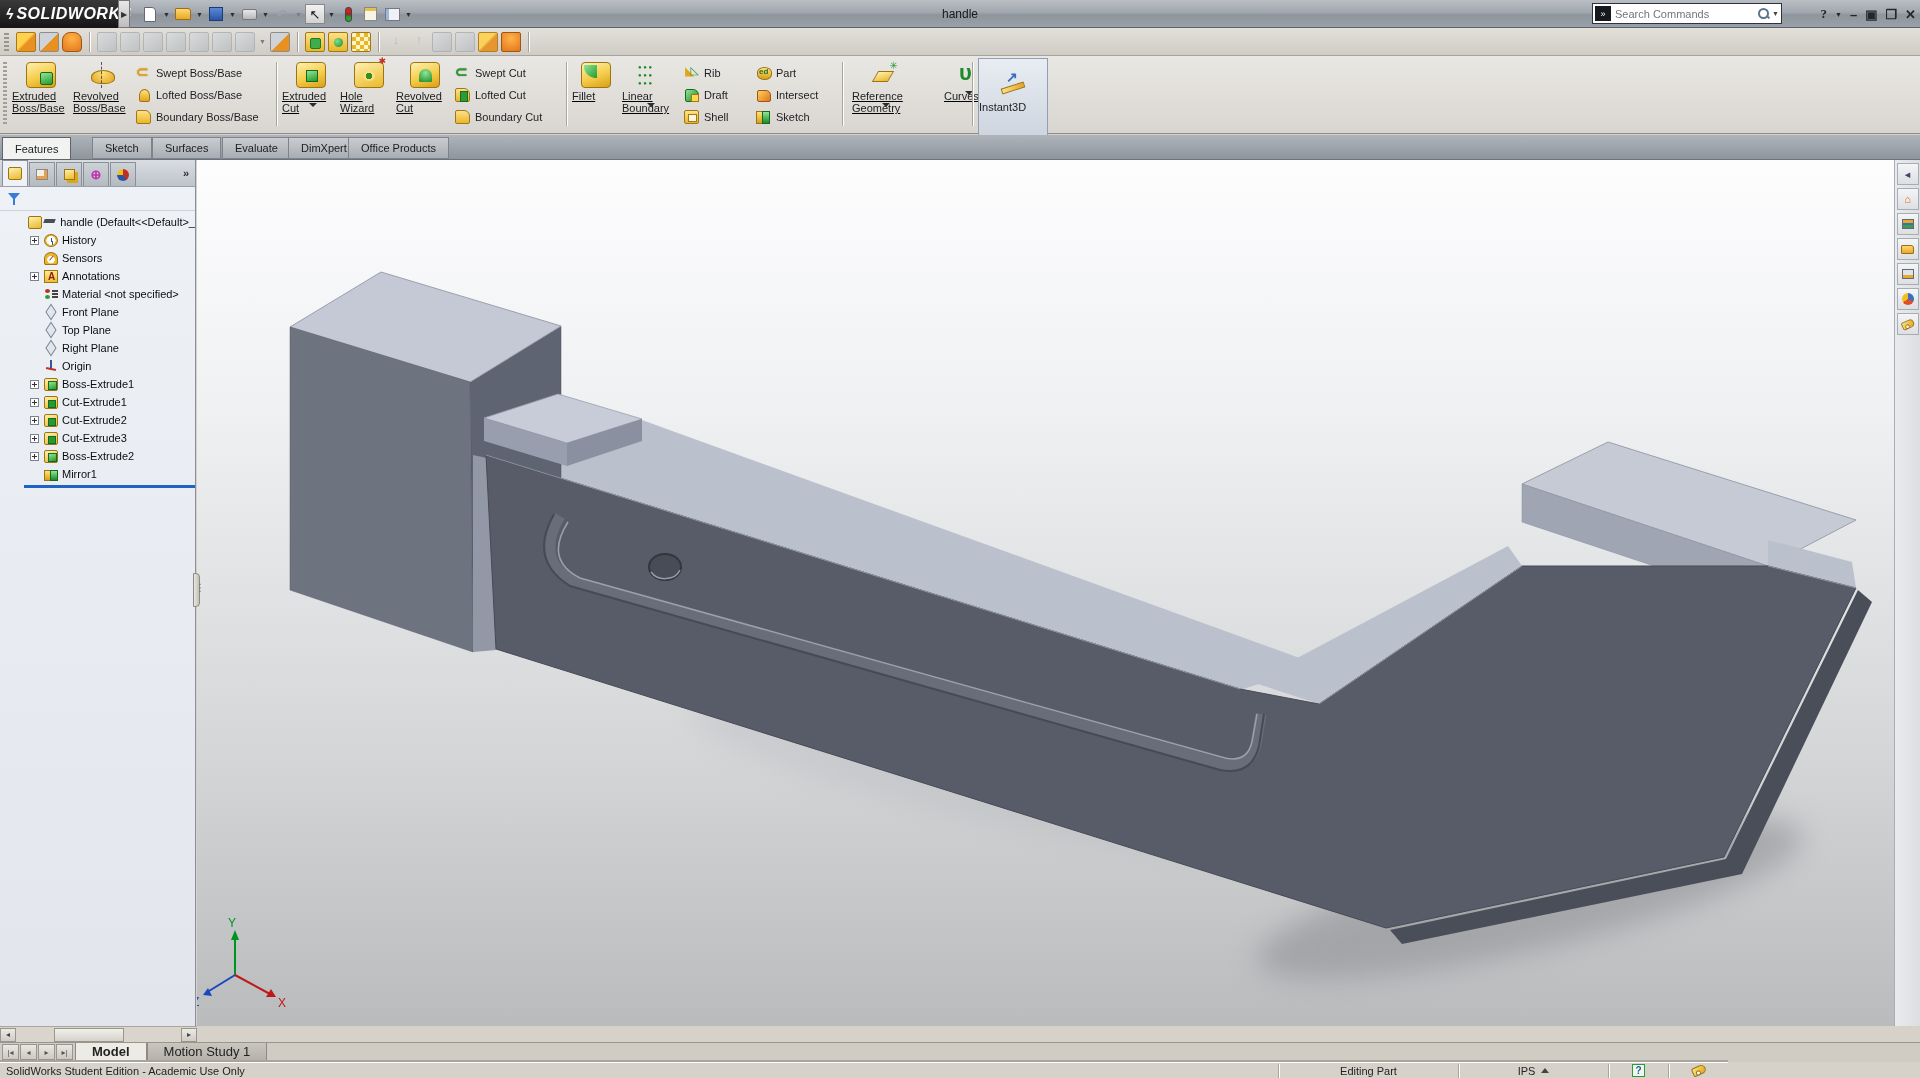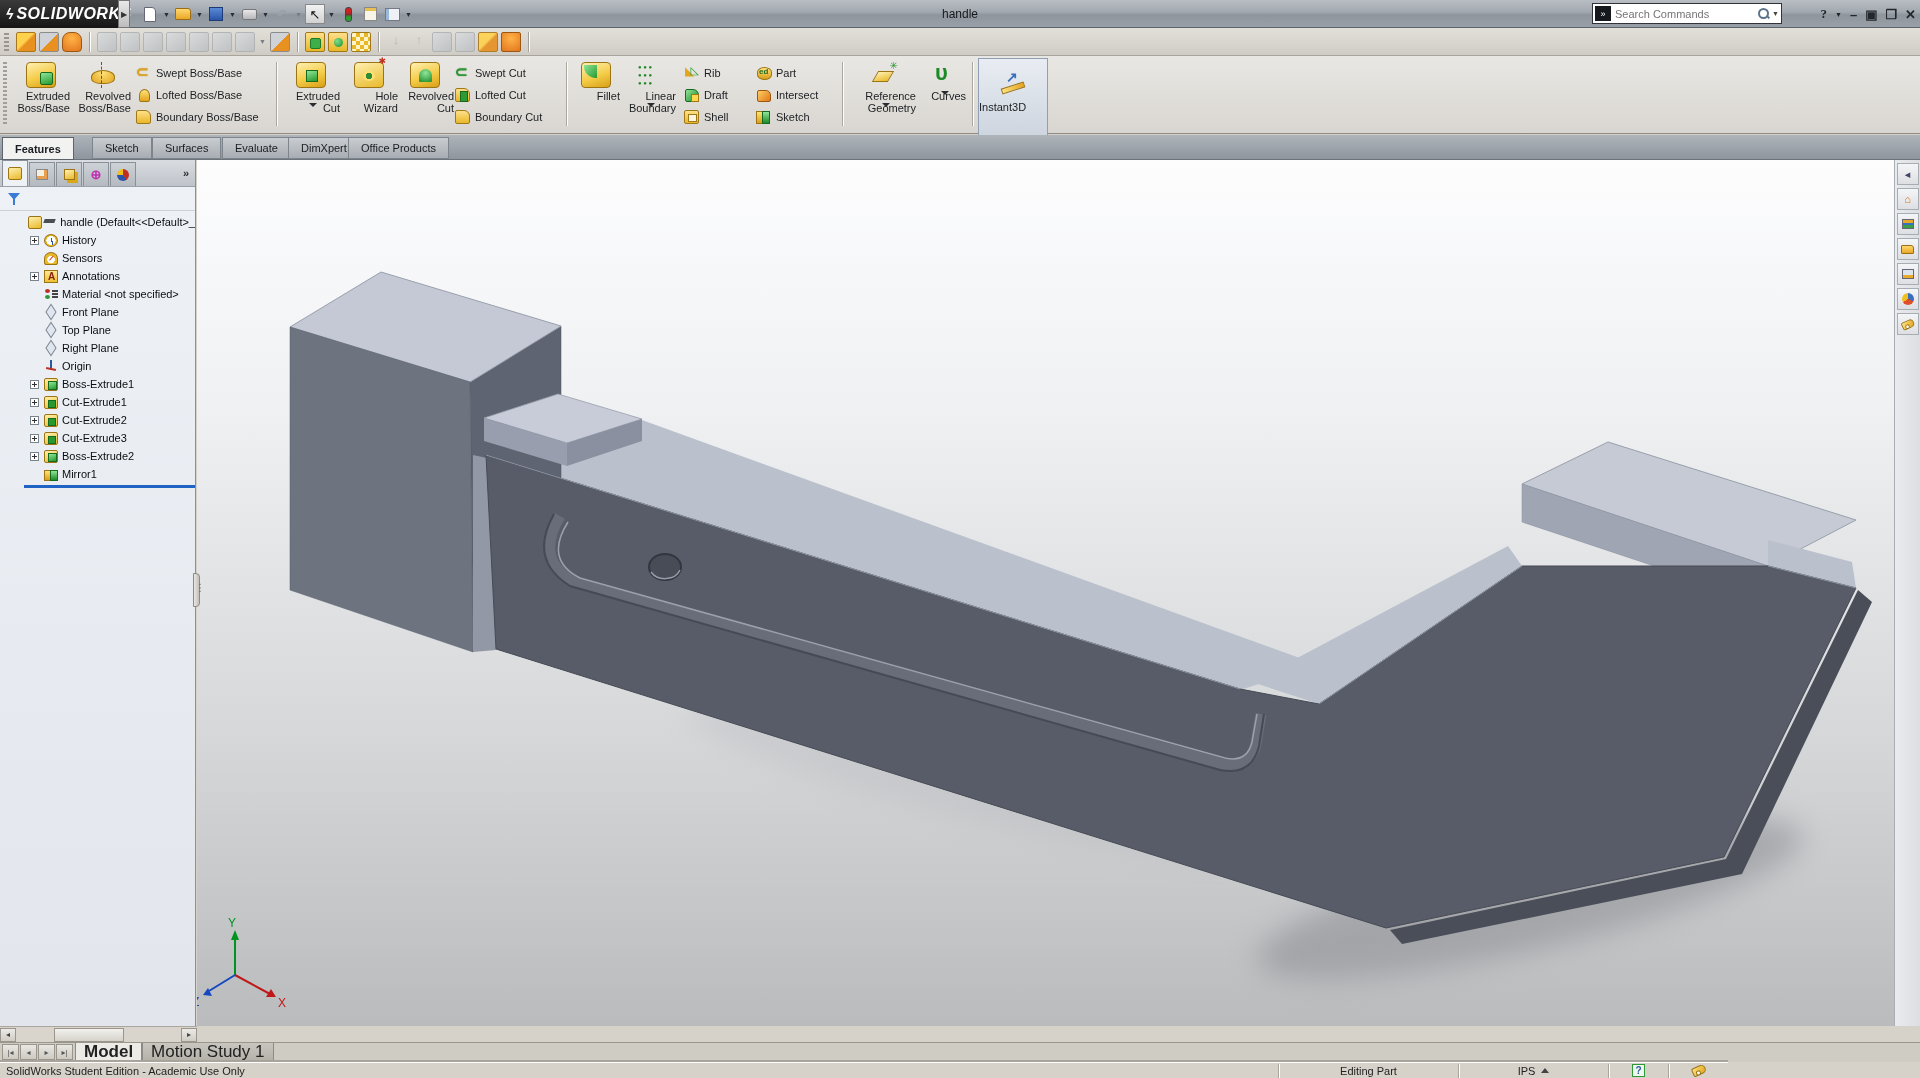--- a/index.html
+++ b/index.html
@@ -39,21 +39,21 @@
   .ic-fold1 { background:linear-gradient(180deg,#ffe08a,#e8b728); border:1px solid #a07818; }
   .ic-fold1::after { content:""; position:absolute; left:4px; top:5px; width:9px; height:9px; background:#3fae49; border:1px solid #1c7a2b; border-radius:2px; }
   .ic-fold2 { background:linear-gradient(180deg,#ffe08a,#e8b728); border:1px solid #a07818; }
   .ic-fold2::after { content:""; position:absolute; left:5px; top:5px; width:9px; height:9px; background:radial-gradient(circle at 35% 35%,#7ee08a,#1c8a32); border-radius:50%; }
   .ic-check { background:repeating-conic-gradient(#e8b728 0 25%,#fff3c9 0 50%) 0 0/8px 8px; border:1px solid #a07818; }
 
   
   .ribbon { position:absolute; left:0; top:56px; width:1920px; height:78px; background:linear-gradient(180deg,#e9e7e3,#d9d6d1); border-bottom:1px solid #8f8b84; }
   .rgrip { position:absolute; left:3px; top:6px; width:4px; height:64px; background:repeating-linear-gradient(180deg,#a39f97 0 2px,transparent 2px 4px); }
   .vsep { position:absolute; top:6px; width:1px; height:64px; background:#aaa69e; box-shadow:1px 0 0 #fdfdfc; }
-  .rlarge { position:absolute; top:4px; width:58px; text-align:right; cursor:default; }
+  .rlarge { position:absolute; top:4px; width:58px; text-align:left; cursor:default;text-decoration:underline; }
   .rlabel { font-size:11px; color:#1c1e22; line-height:12px; white-space:pre-line; margin-top:2px; }
   .icL { width:30px; height:26px; margin:2px auto 0; position:relative; }
   .yb { background:linear-gradient(160deg,#fff0b0 0%,#f4cc48 55%,#d99f16 100%); border:1px solid #9c7414; border-radius:4px; }
   .ib-extrude::after,.ib-boss2::after { content:""; position:absolute; right:2px; bottom:2px; width:11px; height:11px; background:linear-gradient(160deg,#8fe598,#27992f); border:1px solid #156b1d; border-radius:2px; }
   .ib-revolve { background:none; border:none; }
   .ib-revolve::before { content:""; position:absolute; left:4px; top:8px; width:22px; height:12px; background:radial-gradient(ellipse at 50% 10%,#ffe27a,#e2a51e); border:1px solid #9c7414; border-radius:50% 50% 40% 40%; }
   .ib-revolve::after { content:""; position:absolute; left:14px; top:0; width:1px; height:26px; border-left:1px dashed #555; }
   .ib-extcut::after { content:""; position:absolute; left:9px; top:7px; width:10px; height:10px; background:linear-gradient(160deg,#8fe598,#27992f); border:1px solid #156b1d; }
   .ib-hole { background:linear-gradient(160deg,#fff0b0,#e8b92a); border:1px solid #9c7414; border-radius:4px; }
   .ib-hole::before { content:""; position:absolute; left:8px; top:8px; width:12px; height:10px; background:radial-gradient(circle,#2d8f35 40%,#ffdf70 42%); border-radius:50%; }
@@ -88,21 +88,21 @@
   .ic-wrap::after { content:"ed"; position:absolute; left:3px; top:1px; font-size:8px; font-weight:bold; color:#1d6e28; }
   .ic-intersect::before { content:""; position:absolute; left:1px; top:2px; width:12px; height:10px; background:linear-gradient(135deg,#ffce62,#e07818); border:1px solid #9c5812; border-radius:2px 5px 2px 2px; }
   .ic-mirror::before { content:""; position:absolute; left:0; top:1px; width:6px; height:11px; background:linear-gradient(180deg,#ffe27a,#d99f16); border:1px solid #9c7414; }
   .ic-mirror::after { content:""; position:absolute; right:1px; top:1px; width:6px; height:11px; background:linear-gradient(180deg,#8fe598,#1d8a28); border:1px solid #156b1d; }
   .caretdn { position:absolute; bottom:3px; width:0; height:0; border:4px solid transparent; border-top:4px solid #2a2e33; }
   .instantbox { position:absolute; left:872px; top:2px; width:66px; height:82px; background:linear-gradient(180deg,#e9edf3,#ccd4de); border:1px solid #8fa0b4; }
 
   
   .tabstrip { position:absolute; left:0; top:135px; width:1920px; height:25px; background:linear-gradient(180deg,#aeb4ba,#8e959d); border-bottom:1px solid #6c737b; }
   .cmtab { position:absolute; top:2px; height:22px; padding:0 12px; display:flex; align-items:center; font-size:11px; color:#1a1d21; background:linear-gradient(180deg,#c9cdd1,#a8adb3); border:1px solid #7d848c; cursor:default; }
-  .cmtab.active { background:#f2f2f0; font-weight:bold; border-color:#5d646c; height:23px;justify-content:flex-end; }
+  .cmtab.active { background:#f2f2f0; font-weight:normal; border-color:#5d646c; height:23px;justify-content:flex-end; }
   .hud { position:absolute; left:902px; top:137px; height:20px; display:flex; align-items:center; gap:6px; }
   .hudi { width:18px; height:18px; display:flex; align-items:center; justify-content:center; }
   .hudcaret { width:0; height:0; border:3px solid transparent; border-top:4px solid #2a2e33; margin-top:3px; }
   .vpctrl { position:absolute; right:8px; top:138px; display:flex; gap:6px; }
   .vpc { width:17px; height:15px; background:linear-gradient(180deg,#e8e8e8,#c8c8c8); border:1px solid #777; display:flex; align-items:center; justify-content:center; }
   .vpc i { display:block; width:9px; height:7px; border:1px solid #555; }
   .vpc.split i { border-left:4px solid #555; }
   .vpc.splith i { border-top:4px solid #555; }
   .vpc.x { font-size:9px; font-style:normal; color:#333; }
 
@@ -155,21 +155,21 @@
   
   .viewport { position:absolute; left:197px; top:160px; width:1697px; height:866px;
     background:linear-gradient(180deg,#fdfdfe 0%,#f0f1f3 28%,#d4d6d8 68%,#b9bbbd 100%); overflow:hidden; }
   .taskpane { position:absolute; right:0; top:160px; width:26px; height:866px; background:linear-gradient(90deg,#e9ebee,#dcdee2); border-left:1px solid #a8adb3; }
   .tpbtn { width:22px; height:22px; margin:3px auto; background:linear-gradient(180deg,#f4f5f7,#dddfe3); border:1px solid #a8adb3; display:flex; align-items:center; justify-content:center; font-size:11px; }
 
   
   .bottombar { position:absolute; left:0; top:1042px; width:1920px; height:20px; background:#cfccc4; border-top:1px solid #9a968e; display:flex; align-items:flex-start; }
   .navbtns { display:flex; gap:1px; padding:1px 2px; }
   .nb { width:17px; height:16px; background:linear-gradient(180deg,#e9e7e2,#cdcac2); border:1px solid #9a968e; font-size:8px; color:#555; display:flex; align-items:center; justify-content:center; }
-  .mtab { height:18px; padding:0 8px; display:flex; align-items:center; font-size:17px; border:1px solid #8f8b84; border-top:none; background:linear-gradient(180deg,#c9c6bf,#b5b2aa); color:#222; }
+  .mtab { height:18px; padding:0 16px; display:flex; align-items:center; font-size:13px; border:1px solid #8f8b84; border-top:none; background:linear-gradient(180deg,#c9c6bf,#b5b2aa); color:#222; }
   .mtab.active { background:#edebe6; font-weight:bold; }
   .statusbar { position:absolute; left:0; top:1062px; width:1728px; height:16px; background:#d6d2ca; border-top:1px solid #fff; box-shadow:0 -2px 0 #a8a49c; display:flex; align-items:center; font-size:11px; color:#222; }
   .st-left { padding-left:6px; flex:1; }
   .st-cell { padding:0 14px; border-left:1px solid #aaa69e; box-shadow:inset 1px 0 0 #fff; height:14px; display:flex; align-items:center; gap:6px; }
   .upcaret { width:0; height:0; border:4px solid transparent; border-bottom:5px solid #444; margin-top:-4px; }
   .qmark { width:13px; height:13px; border:1px solid #2d9a35; background:#eef6ee; color:#2a5aa0; font-size:10px; font-weight:bold; display:flex; align-items:center; justify-content:center; }
   .tag { width:14px; height:9px; background:linear-gradient(135deg,#ffe27a,#e2a51e); border:1px solid #9c7414; border-radius:2px 5px 5px 2px; transform:rotate(-25deg); position:relative; }
   .tag::after { content:""; position:absolute; left:2px; top:3px; width:3px; height:3px; border-radius:50%; background:#fff; border:1px solid #9c7414; }
 </style>
 </head>
@@ -362,21 +362,21 @@
   </div>
 
   <div class="vsep" style="left:842px;"></div>
 
   <div class="rlarge" style="left:848px;width:64px;left:852px;">
     <div class="icL ib-ref"></div>
     <div class="rlabel">Reference
 Geometry</div>
     <div class="caretdn" style="left:30px;"></div>
   </div>
-  <div class="rlarge" style="left:920px;width:46px;">
+  <div class="rlarge" style="left:944px;width:46px;">
     <div class="icL ib-curves"></div>
     <div class="rlabel">Curves</div>
     <div class="caretdn" style="left:21px;"></div>
   </div>
 
   <div class="vsep" style="left:972px;"></div>
 
   <div class="instantbox" style="left:978px;width:70px;">
     <div class="icL ib-instant" style="margin-top:14px;"></div>
     <div class="rlabel">Instant3D</div>

